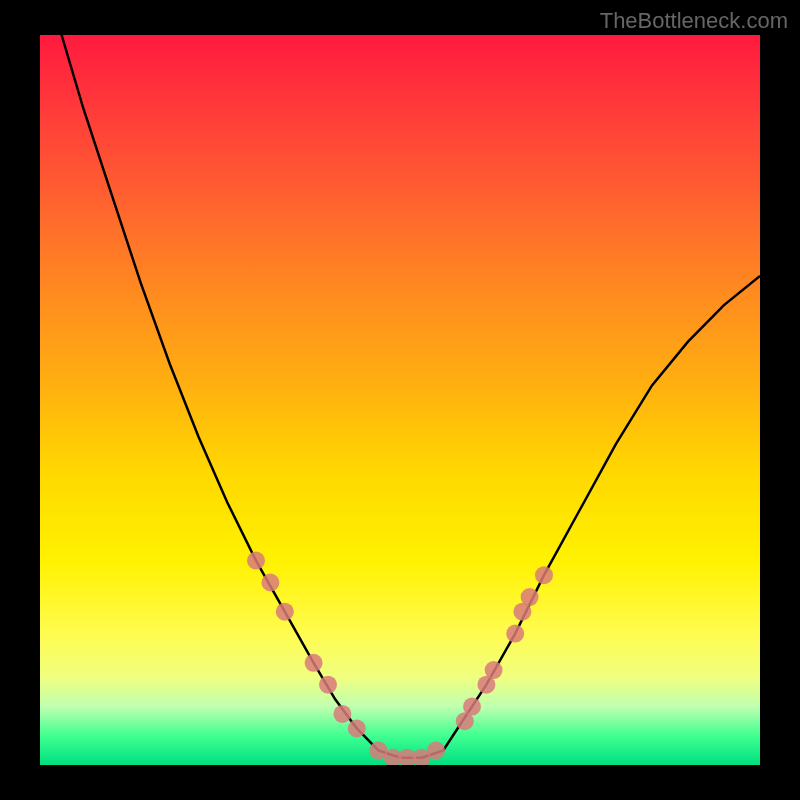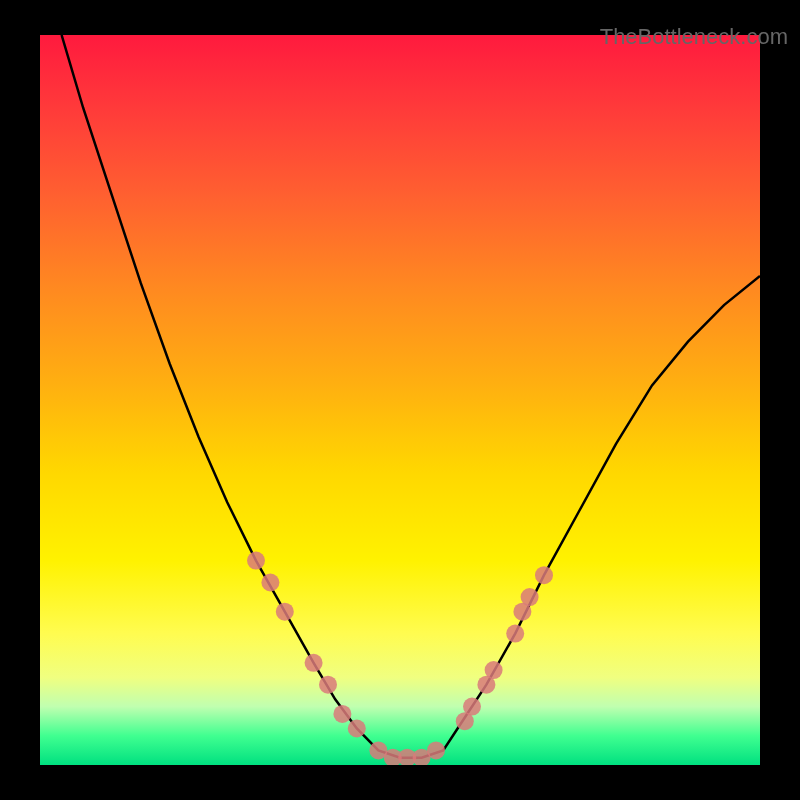--- a/index.html
+++ b/index.html
@@ -12,21 +12,20 @@
     font-family: Arial, sans-serif;
   }
   .watermark {
     position: absolute;
     top: 8px;
     right: 12px;
     color: #666;
     font-size: 22px;
     font-weight: normal;
     z-index: 10;
-    margin-top: 16px;
   }
   .plot-area {
     position: absolute;
     left: 40px;
     top: 35px;
     width: 720px;
     height: 730px;
     overflow: hidden;
   }
   .gradient-bg {

